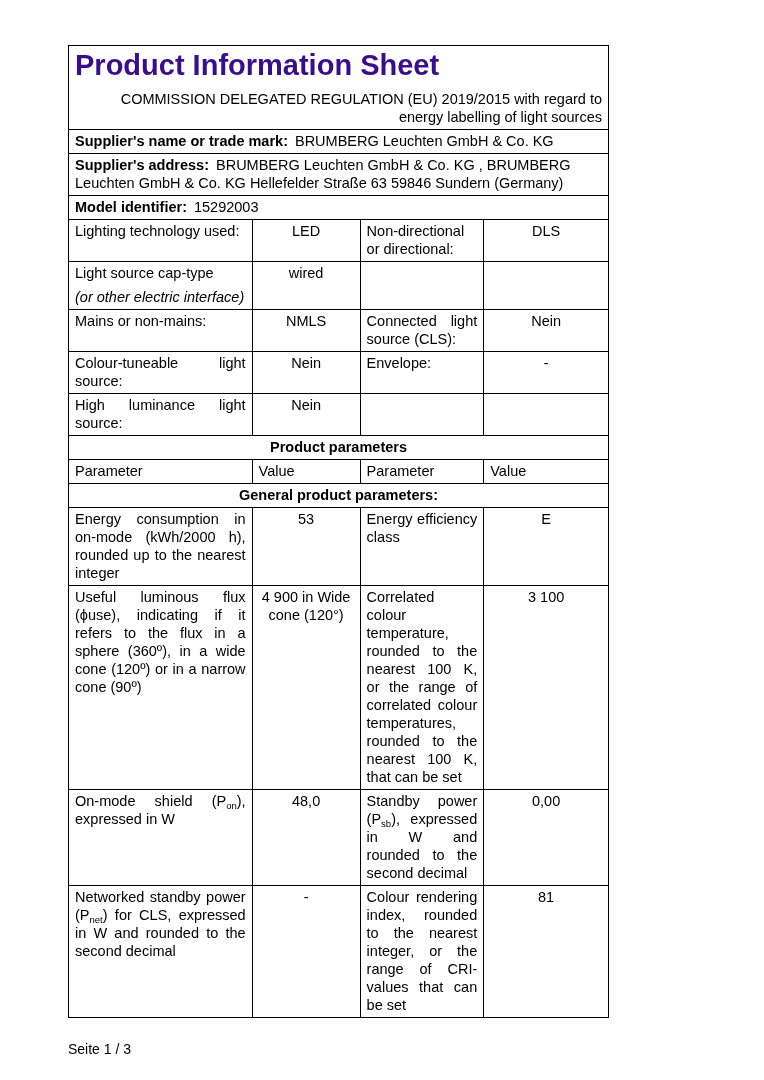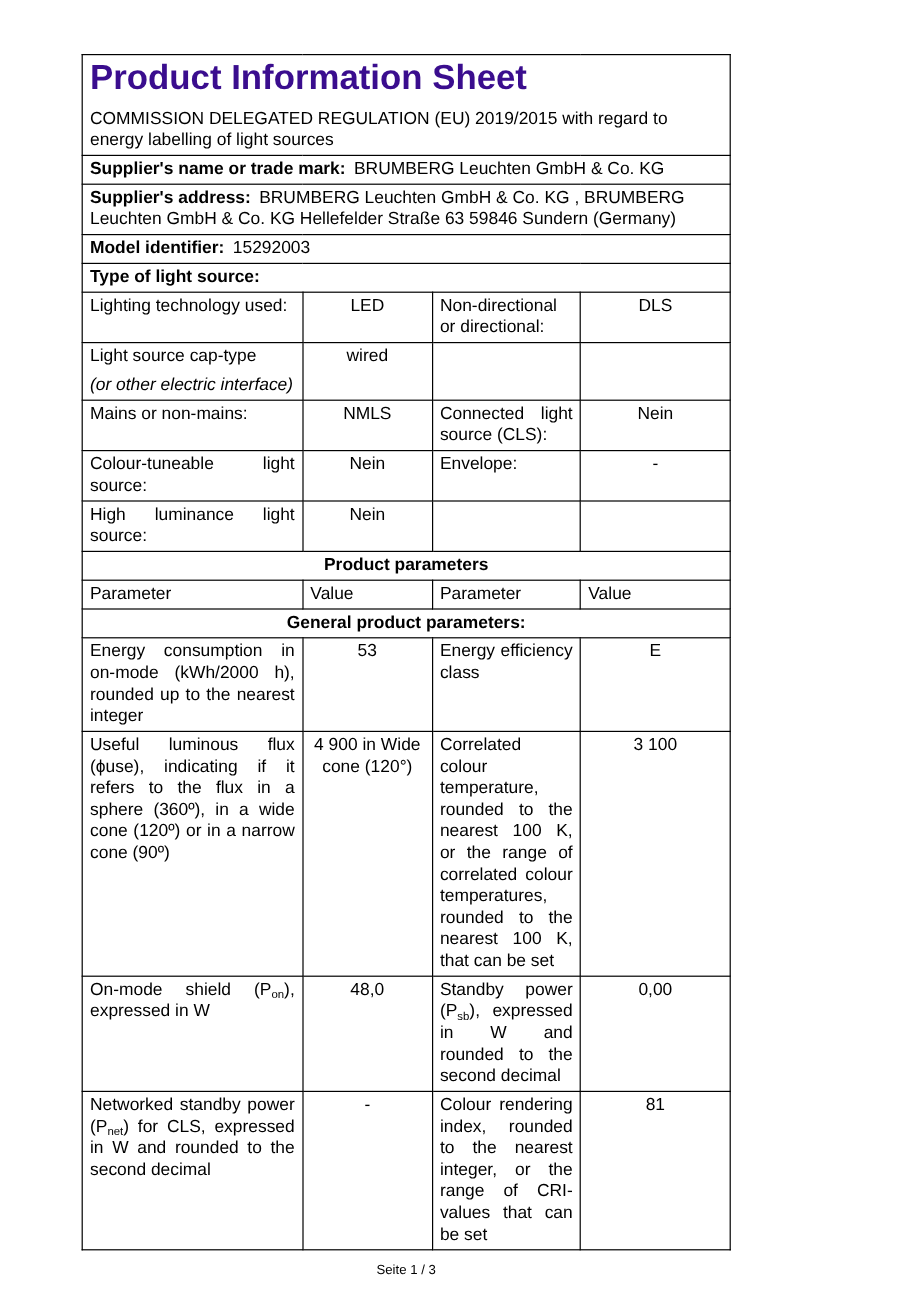--- a/index.html
+++ b/index.html
@@ -33,34 +33,34 @@
     overflow: hidden;
     word-wrap: break-word;
   }
   td.title-cell { padding: 7px 8px 5px 8px; }
   h1.doc-title {
     margin: 0 0 8px 0;
     font-size: 29px;
     line-height: 34px;
     font-weight: bold;
   }
-  p.regulation { margin: 0; text-align: left; }
+  p.regulation { margin: 0; text-align: right; }
   td.info-cell { padding: 5px 6px 6px 6px; }
   .b { font-weight: bold; text-align: center; }
   .gap { margin-left: 7px; }
   .just { text-align: justify; }
   .val { text-align: center; }
   .sec-head { text-align: center; font-weight: bold; padding: 2px 6px 2px 6px; }
   .cap2 { margin: 6px 0 0 0; font-style: italic; }
   p.cap1 { margin: 0; }
   sub { font-size: 9.5px; line-height: 0; vertical-align: -3px; }
   .footer {
-    margin-top: 11px;
-    text-align: center;
-    font-size: 11px;
+    margin-top: 25px;
+    text-align: left;
+    font-size: 14px;
     line-height: 13px;
   }
 </style>
 </head>
 <body>
 
 <div class="page">
   <table class="doc">
     <colgroup>
       <col style="width:34%">
@@ -88,25 +88,20 @@
         <span class="b">Supplier's address:</span><span class="gap">BRUMBERG Leuchten GmbH &amp; Co. KG , BRUMBERG Leuchten GmbH &amp; Co. KG Hellefelder Straße 63 59846 Sundern (Germany)</span>
       </td>
     </tr>
 
     <tr>
       <td colspan="4" class="info-cell">
         <span class="b">Model identifier:</span><span class="gap">15292003</span>
       </td>
     </tr>
 
-    <tr>
-      <td colspan="4" class="info-cell">
-        <span class="b">Type of light source:</span>
-      </td>
-    </tr>
 
     <tr>
       <td class="just">Lighting technology used:</td>
       <td class="val">LED</td>
       <td class="just">Non-directional or directional:</td>
       <td class="val">DLS</td>
     </tr>
 
     <tr>
       <td>

